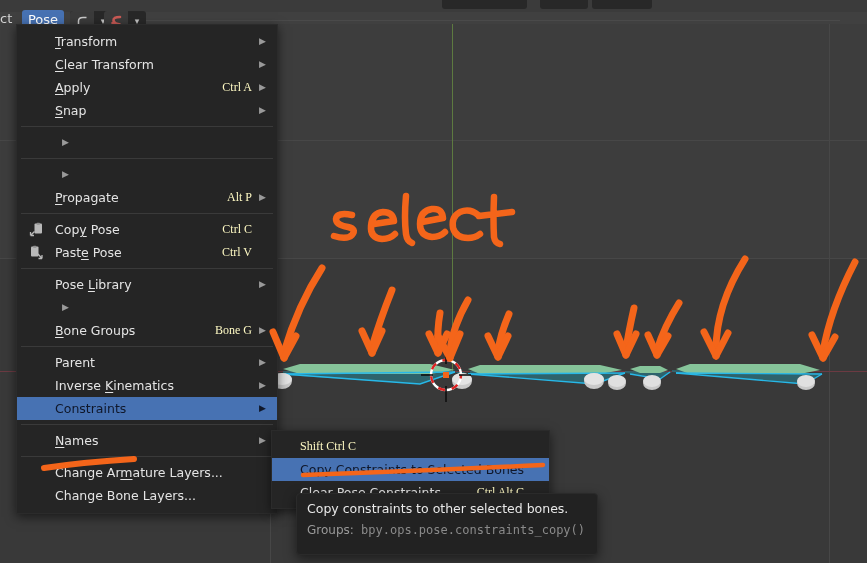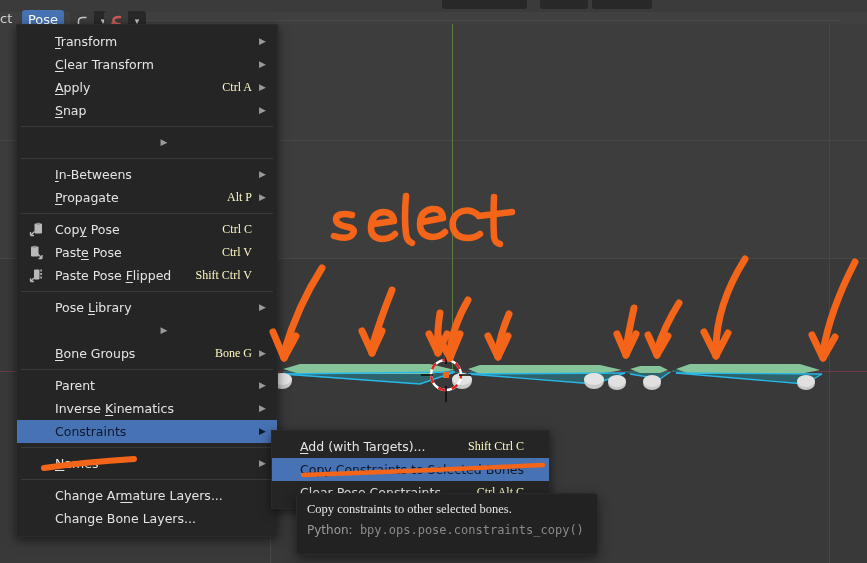--- a/index.html
+++ b/index.html
@@ -39,41 +39,41 @@
   
   .ink{position:absolute;left:0;top:0;width:867px;height:563px;pointer-events:none;}
 
   
   .menu{
     position:absolute;background:#252525;border:1px solid #2b2b2b;
     box-shadow:0 3px 10px rgba(0,0,0,.55);
     font-size:12.5px;color:#e2e2e2;
   }
   .menu-main{left:16px;top:24px;width:260px;padding:5px 0 6px 0;}
-  .mi{position:relative;height:23px;line-height:23px;display:flex;align-items:center;padding:0 8px 0 0;justify-content:center;}
+  .mi{position:relative;height:23px;line-height:23px;display:flex;align-items:center;padding:0 8px 0 0;}
   .mi .ico{width:38px;flex:0 0 38px;display:flex;align-items:center;justify-content:center;}
   .mi .lbl{flex:1 1 auto;color:#e4e4e4;white-space:nowrap;}
   .mi .ks{color:#fef9c3;font-size:12px;padding-right:4px;white-space:nowrap;font-family:Liberation Serif, serif;}
   .mi .arw{width:13px;flex:0 0 13px;text-align:center;color:#9a9a9a;font-size:9px;line-height:23px;}
   .mi.noarw .arw{visibility:hidden;}
   .mi.hl{background:#4772b3;}
   .mi.hl .lbl,.mi.hl .ks,.mi.hl .arw{color:#0f172a;}
   .sep{height:1px;background:#3a3a3a;margin:4px 4px;}
   .u{text-decoration:underline;text-underline-offset:2px;}
 
   .menu-sub{left:271px;top:430px;width:277px;padding:4px 0 4px 0;}
   .menu-sub .mi .ico{width:28px;flex:0 0 28px;}
 
   
   .tip{
     position:absolute;left:296px;top:493px;width:302px;height:62px;
     background:#222222;border:1px solid #2a2a2a;border-radius:4px;
     box-shadow:0 4px 12px rgba(0,0,0,.5);padding:7px 10px 0 10px;box-sizing:border-box;
   }
-  .tip-main{color:#e8e8e8;font-size:12.5px;line-height:16px;font-family:Liberation Serif, serif;}
+  .tip-main{color:#e8e8e8;font-size:12.5px;line-height:16px;}
   .tip-py{color:#8a8a8a;font-size:12px;line-height:16px;margin-top:5px;
           font-family:"DejaVu Sans Mono","Liberation Mono",monospace;}
   .tip-py .k{color:#9a9a9a;font-family:"DejaVu Sans","Liberation Sans",sans-serif;}
 </style>
 </head>
 <body>
 
 <div id="root">
 
   <div class="viewport">
@@ -208,21 +208,20 @@
     <div class="mi">
       <span class="ico"></span>
       <span class="ks"></span>
       <span class="arw">▶</span>
     </div>
 
     <div class="sep"></div>
 
     <div class="mi">
       <span class="ico"></span>
-      <span class="lbl"><span class="u">I</span>n-Betweens</span>
       <span class="ks"></span>
       <span class="arw">▶</span>
     </div>
     <div class="mi">
       <span class="ico"></span>
       <span class="lbl"><span class="u">P</span>ropagate</span>
       <span class="ks">Alt P</span>
       <span class="arw">▶</span>
     </div>
 
@@ -245,34 +244,20 @@
         <svg width="15" height="15" viewBox="0 0 15 15">
           <rect x="2" y="1.5" width="7.5" height="10" rx="1" fill="#b9b9b9"></rect>
           <rect x="4" y="0.8" width="3.5" height="2" rx="0.8" fill="#8e8e8e"></rect>
           <path d="M9 9 L13 13.5 M13 13.5 L13 10 M13 13.5 L9.5 13.5" stroke="#b9b9b9" stroke-width="1.3" fill="none"></path>
         </svg>
       </span>
       <span class="lbl">Past<span class="u">e</span> Pose</span>
       <span class="ks">Ctrl V</span>
       <span class="arw">▶</span>
     </div>
-    <div class="mi noarw">
-      <span class="ico">
-        <svg width="15" height="15" viewBox="0 0 15 15">
-          <rect x="5" y="1.5" width="5.5" height="10" rx="1" fill="#b9b9b9"></rect>
-          <rect x="11.3" y="1.5" width="1.6" height="2" fill="#b9b9b9"></rect>
-          <rect x="11.3" y="5" width="1.6" height="2" fill="#b9b9b9"></rect>
-          <rect x="11.3" y="8.5" width="1.6" height="2" fill="#b9b9b9"></rect>
-          <path d="M1.5 13.5 L5 10 M1.5 13.5 L1.5 10.2 M1.5 13.5 L4.8 13.5" stroke="#b9b9b9" stroke-width="1.3" fill="none"></path>
-        </svg>
-      </span>
-      <span class="lbl">Paste Pose <span class="u">F</span>lipped</span>
-      <span class="ks">Shift Ctrl V</span>
-      <span class="arw">▶</span>
-    </div>
 
     <div class="sep"></div>
 
     <div class="mi">
       <span class="ico"></span>
       <span class="lbl">Pose <span class="u">L</span>ibrary</span>
       <span class="ks"></span>
       <span class="arw">▶</span>
     </div>
     <div class="mi">
@@ -329,42 +314,41 @@
       <span class="ico"></span>
       <span class="lbl">Change Bone Layers...</span>
       <span class="ks"></span>
       <span class="arw">▶</span>
     </div>
   </div>
 
   <div class="menu menu-sub">
     <div class="mi noarw">
       <span class="ico"></span>
-      <span class="lbl"><span class="u">A</span>dd (with Targets)...</span>
       <span class="ks">Shift Ctrl C</span>
       <span class="arw">▶</span>
     </div>
     <div class="mi hl noarw">
       <span class="ico"></span>
       <span class="lbl">Copy Constraints to Selected Bones</span>
       <span class="ks"></span>
       <span class="arw">▶</span>
     </div>
     <div class="mi noarw">
       <span class="ico"></span>
       <span class="lbl"><span class="u">C</span>lear Pose Constraints</span>
       <span class="ks">Ctrl Alt C</span>
       <span class="arw">▶</span>
     </div>
   </div>
 
   <div class="tip">
     <div class="tip-main">Copy constraints to other selected bones.</div>
     <div class="tip-py">
-      <span class="k">Python:</span>
+      <span class="k">Groups:</span>
       <span>bpy.ops.pose.constraints_copy()</span>
     </div>
   </div>
 
   <svg class="ink" viewBox="0 0 867 563">
     <g fill="none" stroke="#f4651a" stroke-width="7" stroke-linecap="round" stroke-linejoin="round">
 
       <g>
         <path d="M322,268 Q298,305 284,352"></path>
         <path d="M284,358 L273,332"></path>

